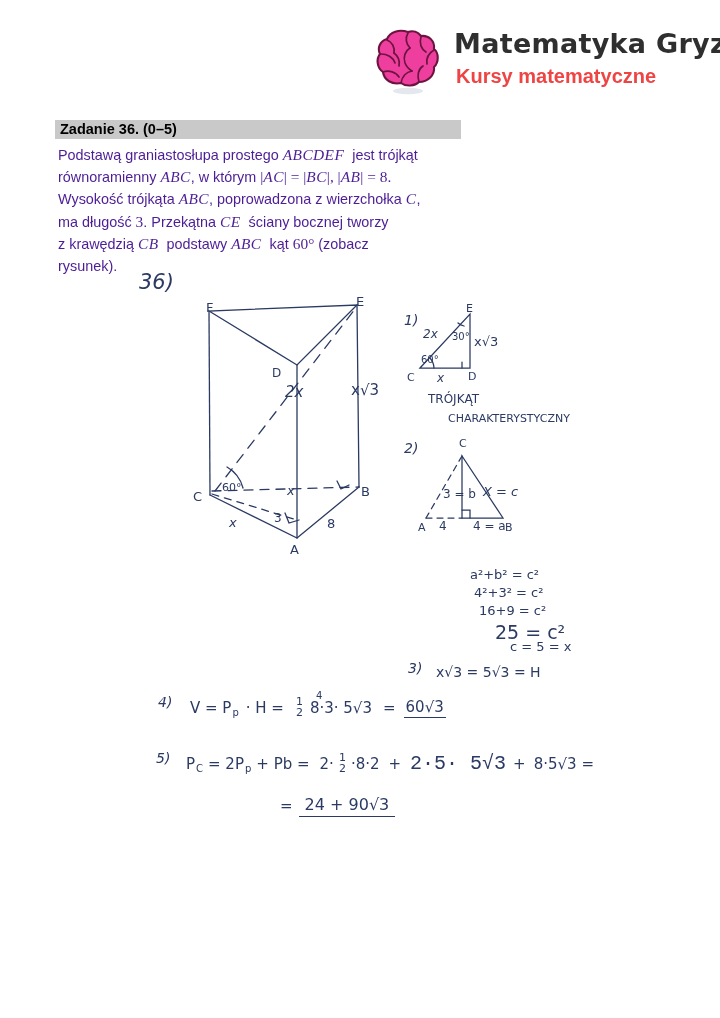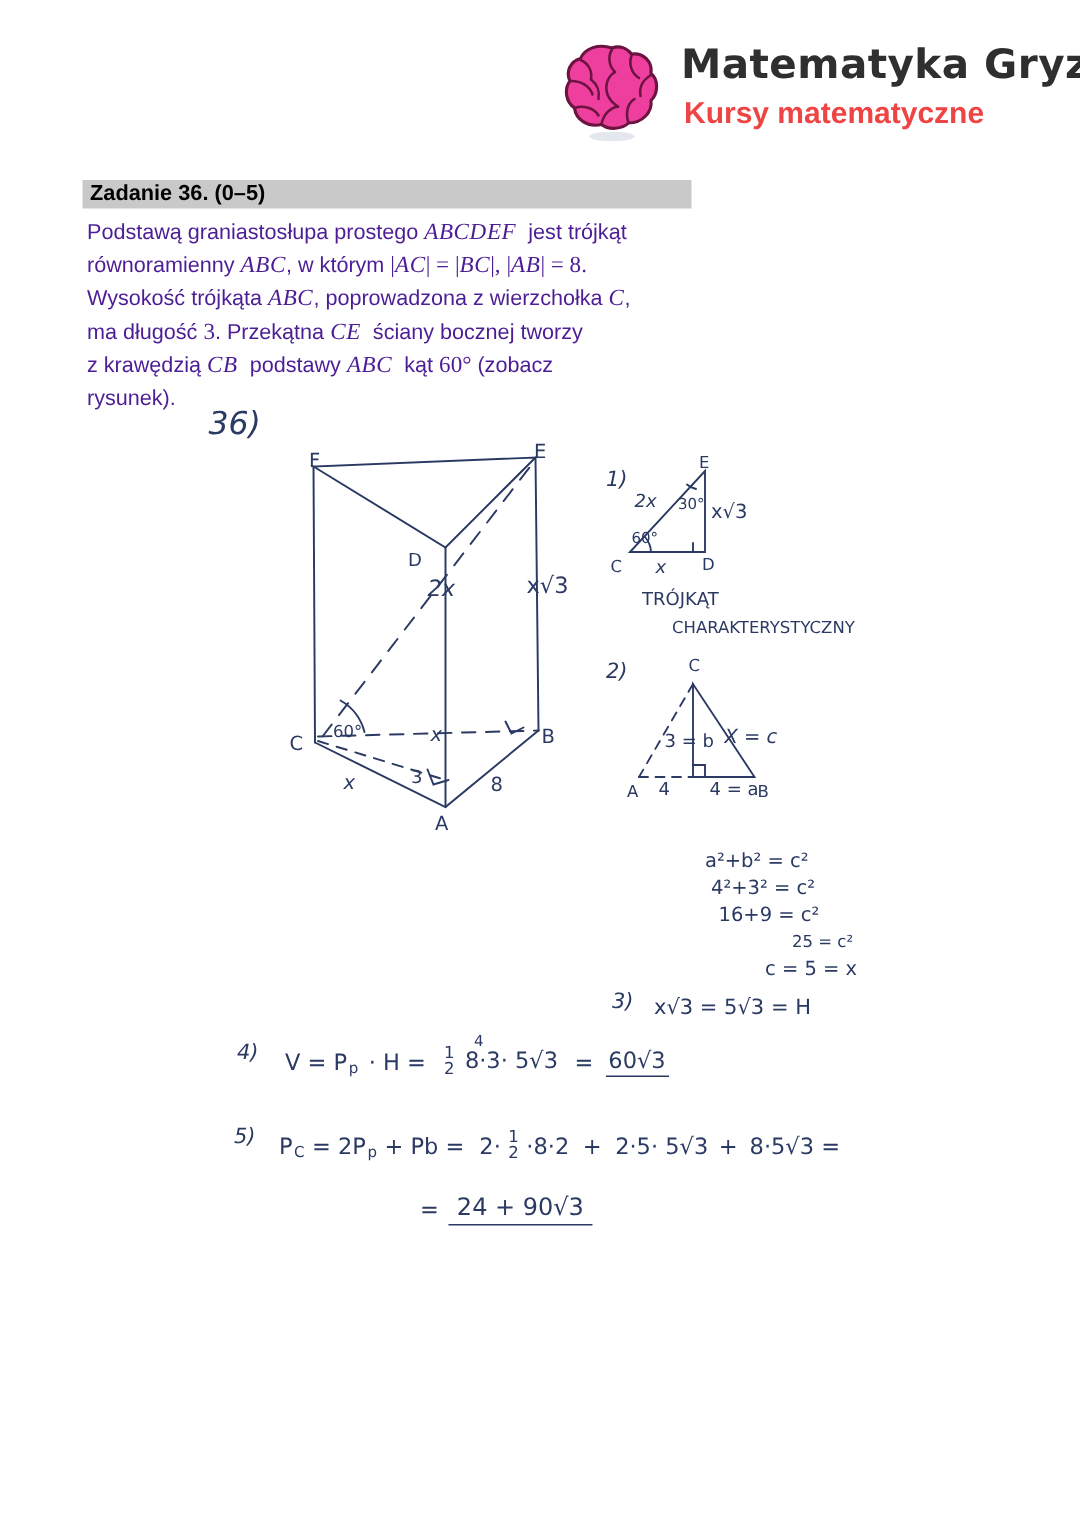--- a/index.html
+++ b/index.html
@@ -244,21 +244,21 @@
   <div class="hw" style="left:418px; top:521px; font-size:11px;">A</div>
   <div class="hw" style="left:505px; top:521px; font-size:11px;">B</div>
   <div class="hw" style="left:443px; top:487px; font-size:12px;">3 = b</div>
   <div class="hw hw-i" style="left:483px; top:484px; font-size:13px;">X = c</div>
   <div class="hw" style="left:439px; top:519px; font-size:12px;">4</div>
   <div class="hw" style="left:473px; top:519px; font-size:12px;">4 = a</div>
 
   <div class="hw" style="left:470px; top:567px; font-size:13px;">a²+b² = c²</div>
   <div class="hw" style="left:474px; top:585px; font-size:13px;">4²+3² = c²</div>
   <div class="hw" style="left:479px; top:603px; font-size:13px;">16+9 = c²</div>
-  <div class="hw" style="left:528px; top:621px; font-size:11px;">25 = c²</div>
+  <div class="hw" style="left:495px; top:621px; font-size:19px;">25 = c²</div>
   <div class="hw" style="left:510px; top:639px; font-size:13px;">c = 5 = x</div>
 
   <div class="hw hw-i" style="left:408px; top:660px; font-size:14px;">3)</div>
   <div class="hw" style="left:436px; top:664px; font-size:14px;">x√3 = 5√3 = H</div>
 
   <div class="hw hw-i" style="left:158px; top:694px; font-size:14px;">4)</div>
   <div style="position:absolute; left:190px; top:696px; display:flex; align-items:center; gap:4px;">
     <span class="hw" style="position:relative; left:0; top:0; font-size:15px;">V = P</span>
     <span class="hw" style="position:relative; left:-3px; top:5px; font-size:10px;">p</span>
     <span class="hw" style="position:relative; left:0; top:0; font-size:15px;">· H =</span>
@@ -281,21 +281,21 @@
     <span class="hw" style="position:relative; left:0; top:0; font-size:15px;">= 2P</span>
     <span class="hw" style="position:relative; left:-2px; top:5px; font-size:10px;">p</span>
     <span class="hw" style="position:relative; left:0; top:0; font-size:15px;">+ Pb =</span>
     <span class="hw" style="position:relative; left:0; top:0; font-size:15px; margin-left:7px;">2·</span>
     <span style="display:inline-block; text-align:center; margin:0 2px;">
       <span class="hw" style="position:relative; display:block; left:0; top:0; font-size:11px; line-height:11px;">1</span>
       <span class="hw" style="position:relative; display:block; left:0; top:0; font-size:11px; line-height:12px;">2</span>
     </span>
     <span class="hw" style="position:relative; left:0; top:0; font-size:15px;">·8·2</span>
     <span class="hw" style="position:relative; left:0; top:0; font-size:15px; margin-left:6px;">+</span>
-    <span class="hw" style="position:relative; left:0; top:0; font-size:15px; margin-left:6px;">2·5· 5√3</span>
+    <span class="hw" style="position:relative; left:0; top:0; font-size:20px; margin-left:6px;font-family:Liberation Mono, monospace;">2·5· 5√3</span>
     <span class="hw" style="position:relative; left:0; top:0; font-size:15px; margin-left:4px;">+</span>
     <span class="hw" style="position:relative; left:0; top:0; font-size:15px; margin-left:5px;">8·5√3 =</span>
   </div>
 
   <div style="position:absolute; left:280px; top:795px; display:flex; align-items:center; gap:6px;">
     <span class="hw" style="position:relative; left:0; top:0; font-size:15px;">=</span>
     <span class="hw" style="position:relative; left:0; top:0; font-size:16px; border-bottom:1.4px solid #2b3a63; padding:0 6px 2px 6px;">24 +   90√3</span>
   </div>
 
 </div>

